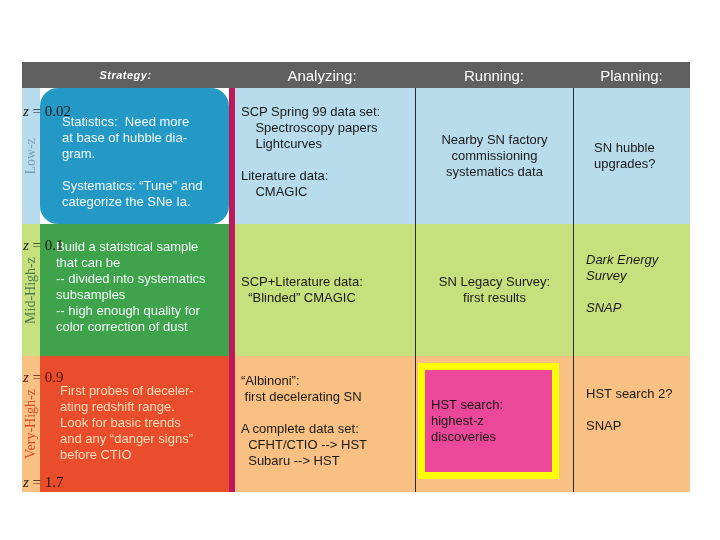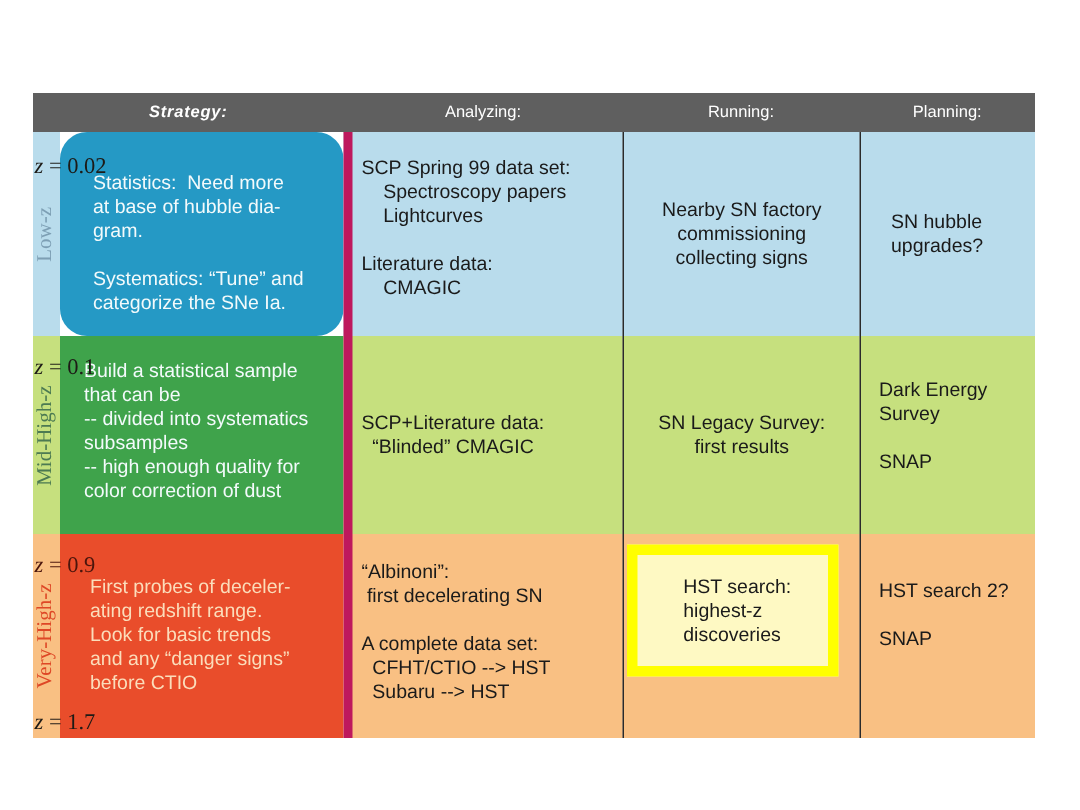--- a/index.html
+++ b/index.html
@@ -4,21 +4,21 @@
 <style>
   html,body{margin:0;padding:0;}
   body{
     width:720px;height:540px;background:#ffffff;position:relative;
     font-family:"Liberation Sans", sans-serif;overflow:hidden;
   }
   .matrix{position:absolute;left:22px;top:62px;width:668px;height:430px;}
 
   
   .hdr{display:flex;height:26px;background:#5f5f5f;}
-  .hcell{color:#ffffff;font-size:11px;display:flex;align-items:center;justify-content:center;box-sizing:border-box;}
+  .hcell{color:#ffffff;font-size:15px;display:flex;align-items:center;justify-content:center;box-sizing:border-box;}
   .h-strategy{width:207px;font-weight:bold;font-style:italic;font-size:11px;letter-spacing:.5px;}
   .h-analyzing{width:186px;}
   .h-running{width:158px;}
   .h-planning{width:117px;}
 
   
   .row{display:flex;}
   .r1{height:136px;}
   .r2{height:132px;}
   .r3{height:136px;}
@@ -43,26 +43,26 @@
   
   .r1 .stratcell{padding:26px 0 0 22px;}
   .r2 .stratcell{padding:15px 0 0 16px;}
   .r3 .stratcell{padding:27px 0 0 20px;}
   .r1 .acell{padding:16px 0 0 6px;}
   .r2 .acell{display:flex;align-items:center;padding-left:6px;}
   .r3 .acell{padding:17px 0 0 6px;}
   .r1 .rcell,.r2 .rcell{display:flex;align-items:center;justify-content:center;}
   .r1 .rcell .txt,.r2 .rcell .txt{text-align:center;}
   .r1 .pcell{display:flex;align-items:center;padding-left:20px;}
-  .r2 .pcell{padding:28px 0 12px 12px;}
+  .r2 .pcell{padding:28px 0 12px 12px;font-style:italic;}
   .r3 .pcell{padding:30px 0 0 12px;}
 
   
-  .hlbox{margin:7px 14px 9px 2px;height:88px;box-sizing:border-box;border:7px solid #ffff00;
-         display:flex;align-items:center;padding-left:6px;background:#fef9c3;justify-content:center;}
+  .hlbox{margin:7px 14px 9px 2px;height:116px;box-sizing:border-box;border:7px solid #ffff00;
+         display:flex;align-items:center;padding-left:6px;background:#ec4899;}
 
   
   .rot{writing-mode:vertical-rl;transform:rotate(180deg);
        font-family:"Liberation Serif", serif;font-size:14px;white-space:nowrap;}
   .rot-low{color:#7d9fb4;}
   .rot-mid{color:#4c7a52;}
   .rot-very{color:#de4726;}
 
   
   .zmark{position:absolute;left:1px;font-family:"Liberation Serif", serif;
@@ -101,21 +101,21 @@
       <div class="txt">SCP Spring 99 data set:
     Spectroscopy papers
     Lightcurves
 
 Literature data:
     CMAGIC</div>
     </div>
     <div class="rcell">
       <div class="txt">Nearby SN factory
 commissioning
-collecting signs</div>
+systematics data</div>
     </div>
     <div class="pcell">
       <div class="txt">SN hubble
 upgrades?</div>
     </div>
   </div>
 
   <div class="row r2">
     <div class="sidecell">
       <span class="rot rot-mid">Mid-High-z</span>

